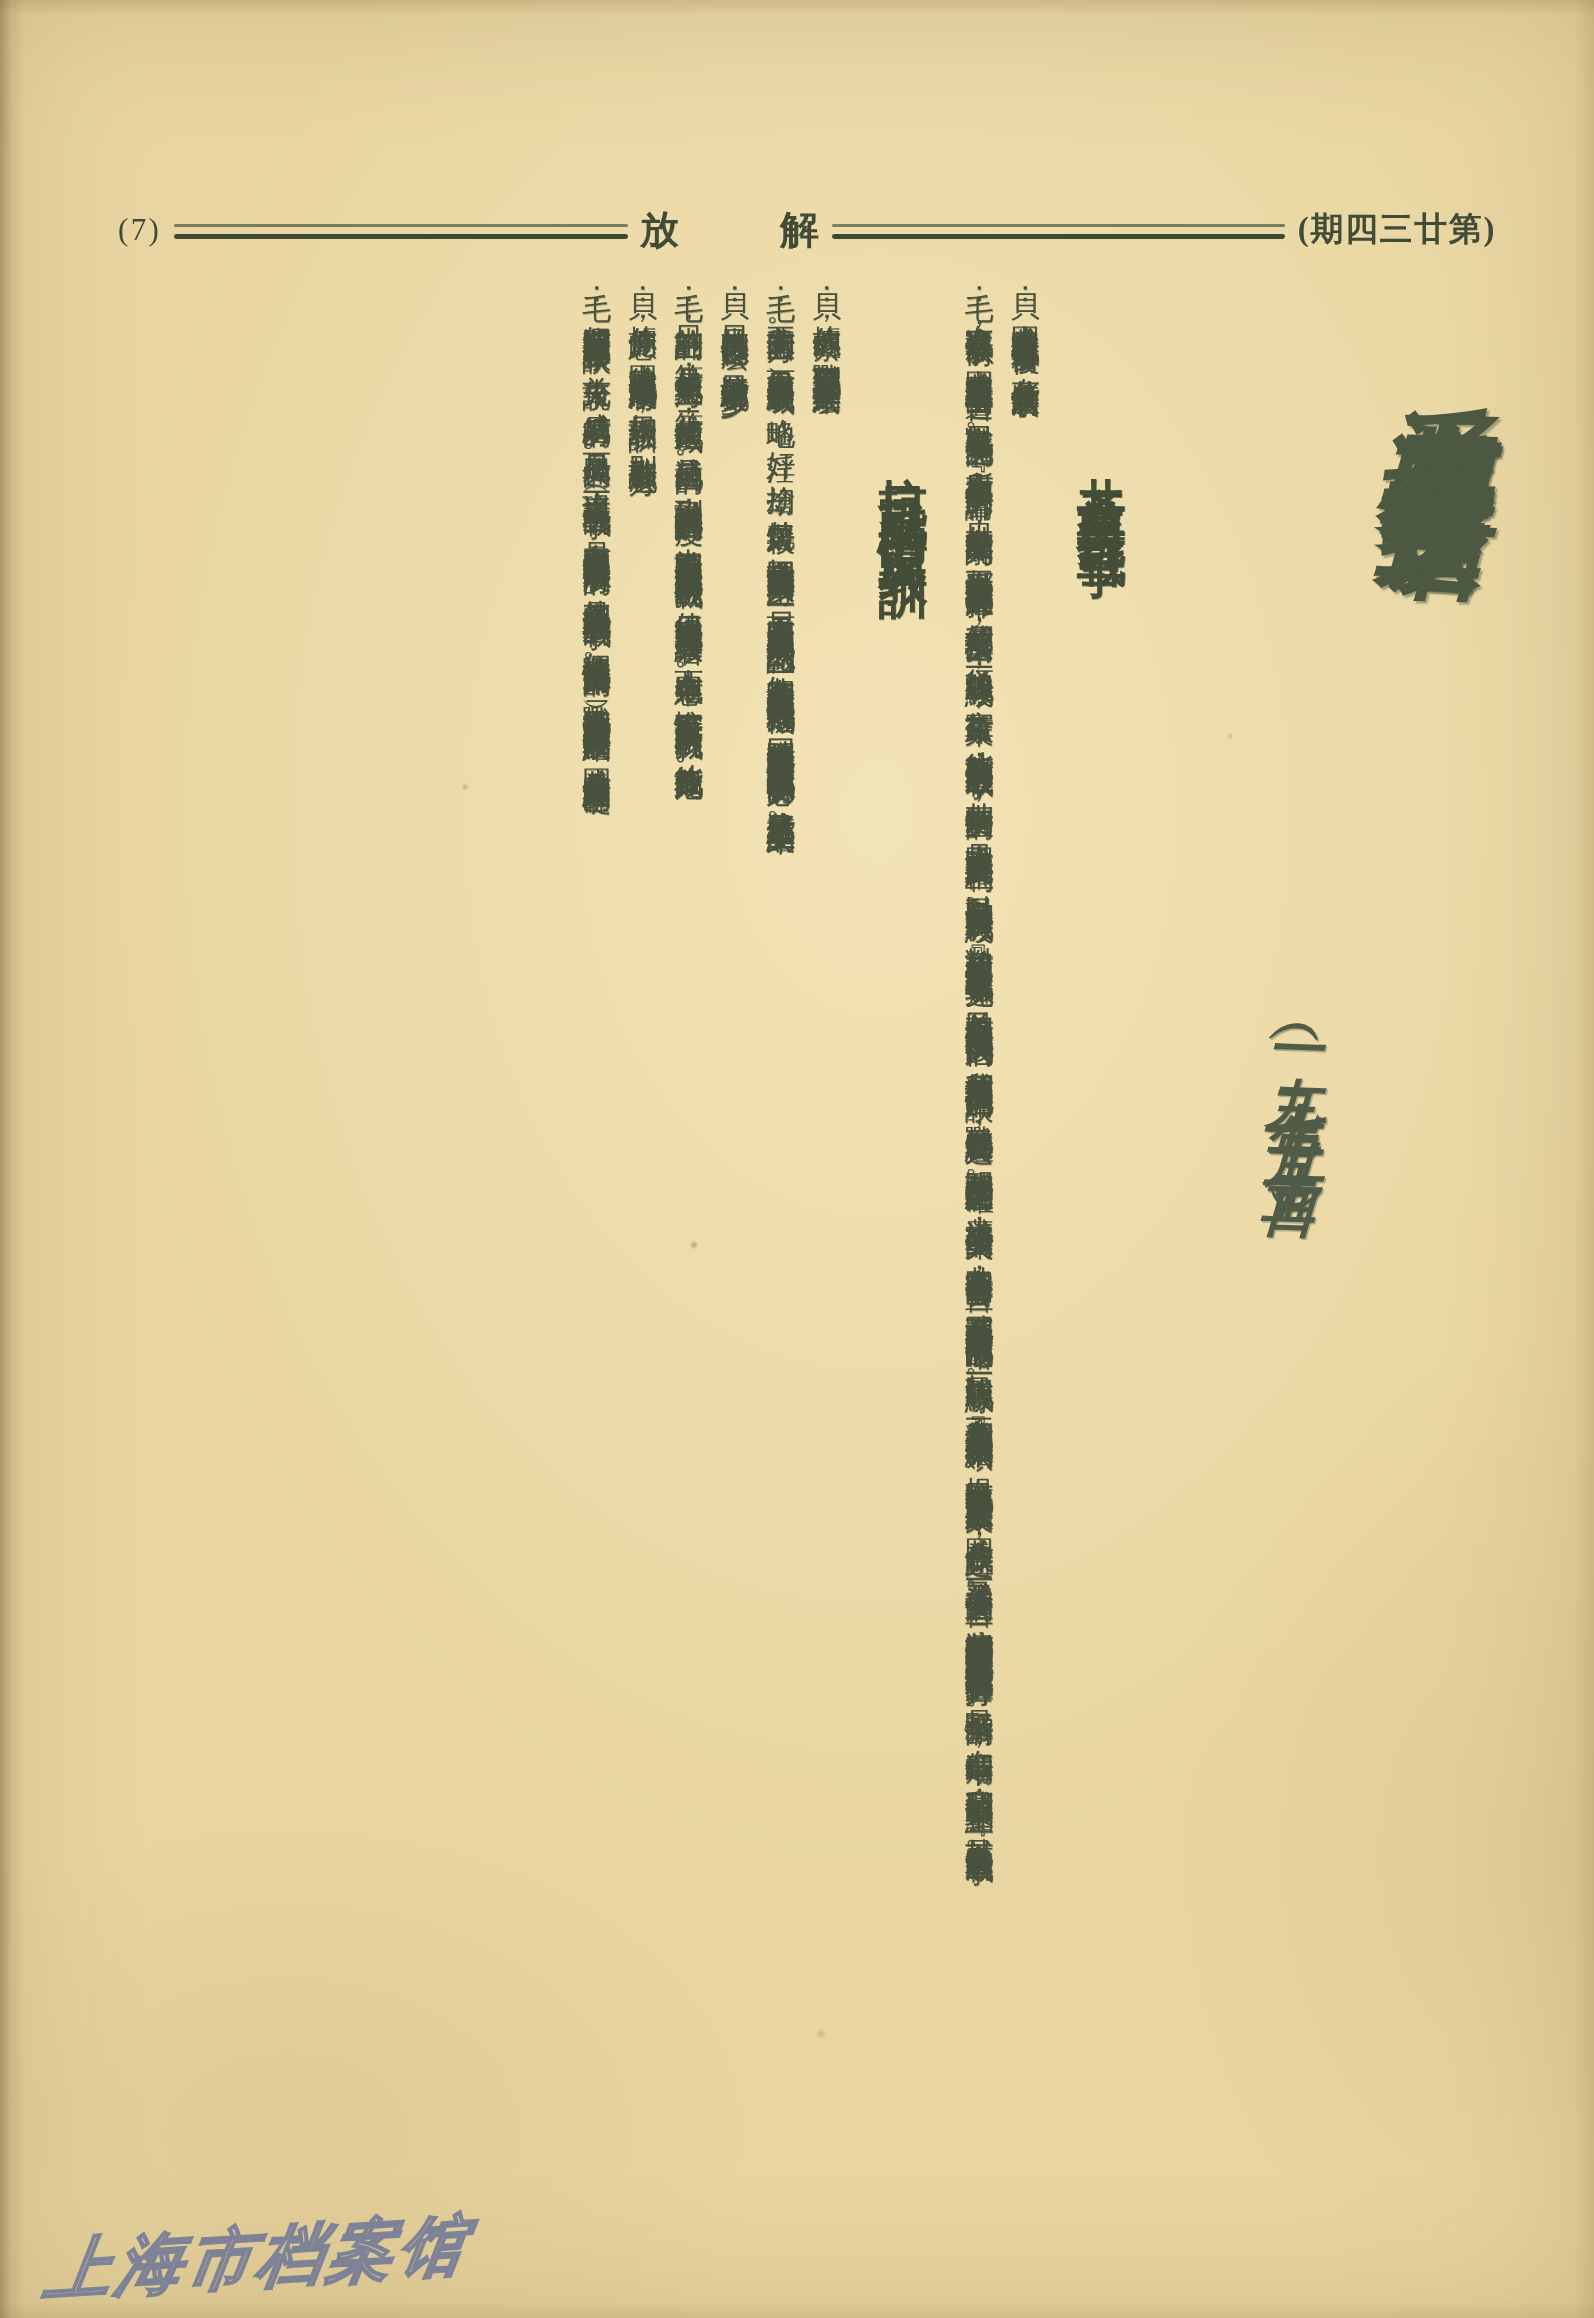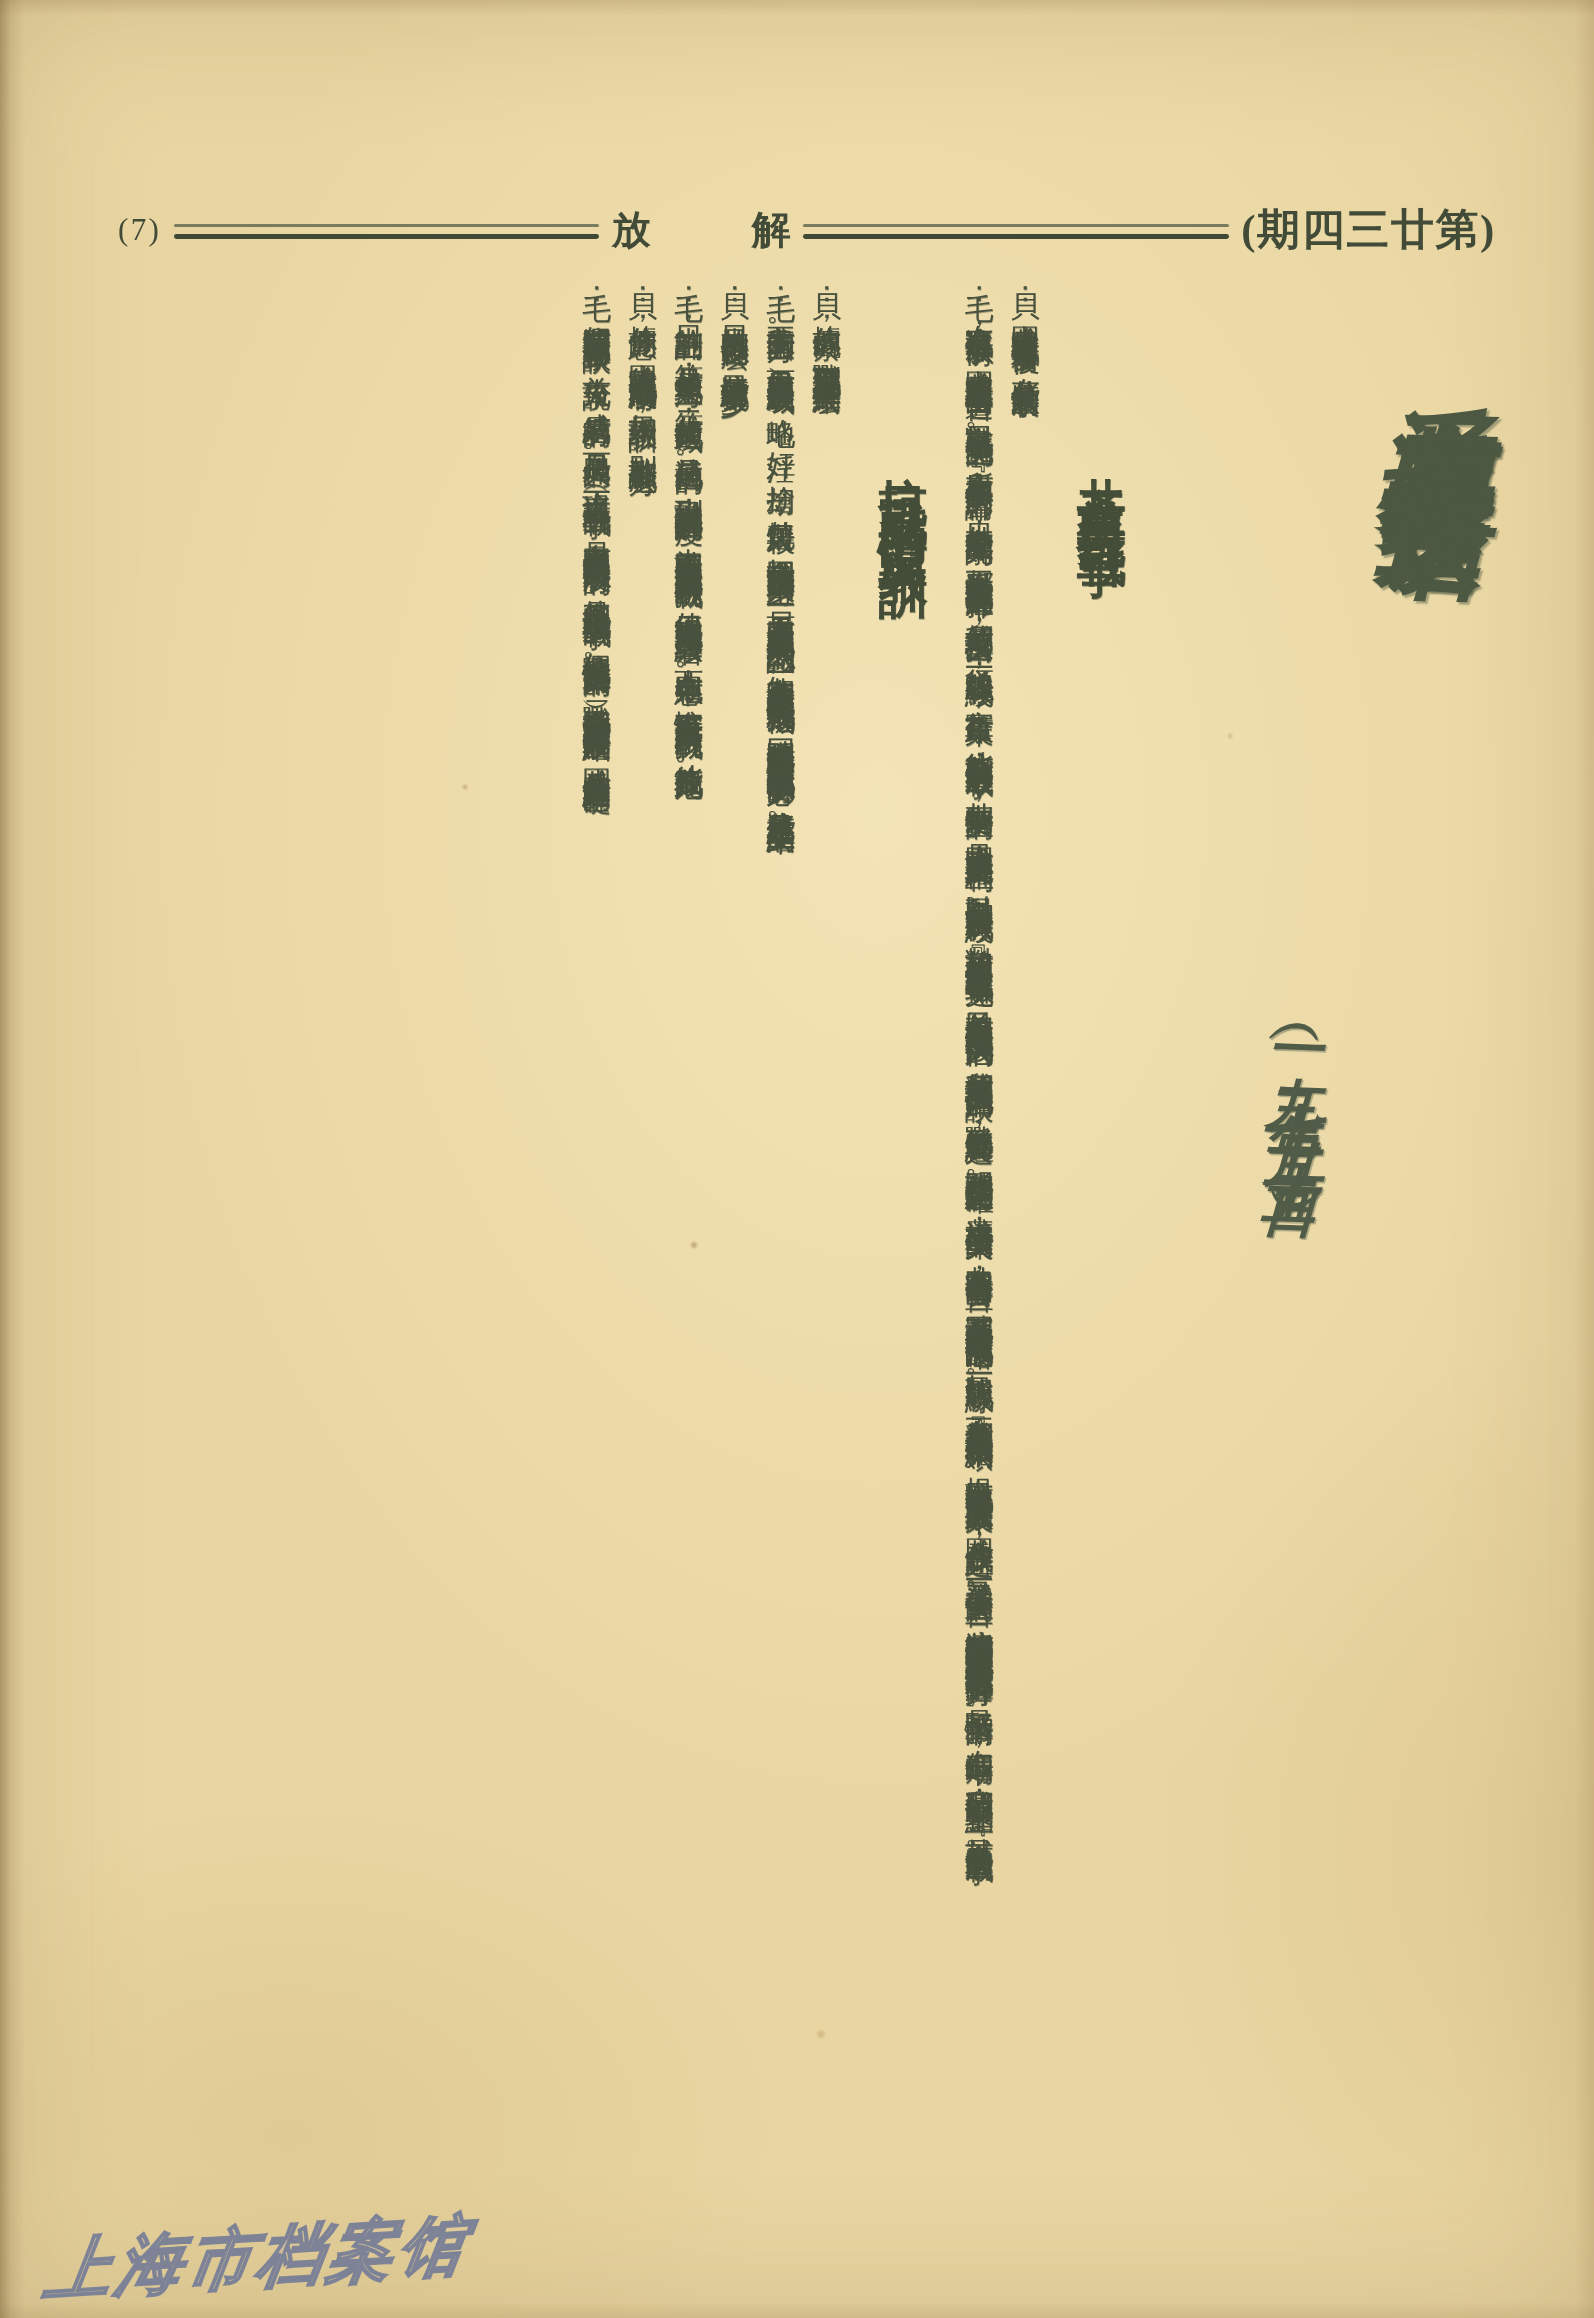--- a/index.html
+++ b/index.html
@@ -27,21 +27,21 @@
   .page-header {
     position:absolute; top:201px; left:118px; right:99px; height:57px;
     display:flex; align-items:center; color:#414b37;
   }
   .page-number { font-size:31px; letter-spacing:2.4px; white-space:nowrap; }
   .rule { flex:1; display:flex; flex-direction:column; gap:7px; margin:4.7px 12.6px 0 12.6px; }
   .rule .line-thin  { height:2.4px; background:#4a5440; opacity:.7; border-radius:1.6px; }
   .rule .line-thick { height:5.5px; background:#3f4935; border-radius:2.4px; }
   .masthead-char { font-size:39px; font-weight:bold; white-space:nowrap; }
   .masthead-gap { width:101px; }
-  .issue-label { font-size:43px; letter-spacing:1.6px; white-space:nowrap; font-weight:bold; }
+  .issue-label { font-size:33px; letter-spacing:1.6px; white-space:nowrap; font-weight:bold; }
 
   
   .calli-title {
     position:absolute; top:317px; right:69px;
     writing-mode:vertical-rl; text-orientation:mixed;
     font-size:107px; line-height:182px; letter-spacing:7px;
     font-weight:bold; font-style:italic;
     color:#4d5843;
     text-shadow: 2.4px 2.4px 1.6px rgba(77,88,67,.45);
     transform:rotate(1.5deg);

